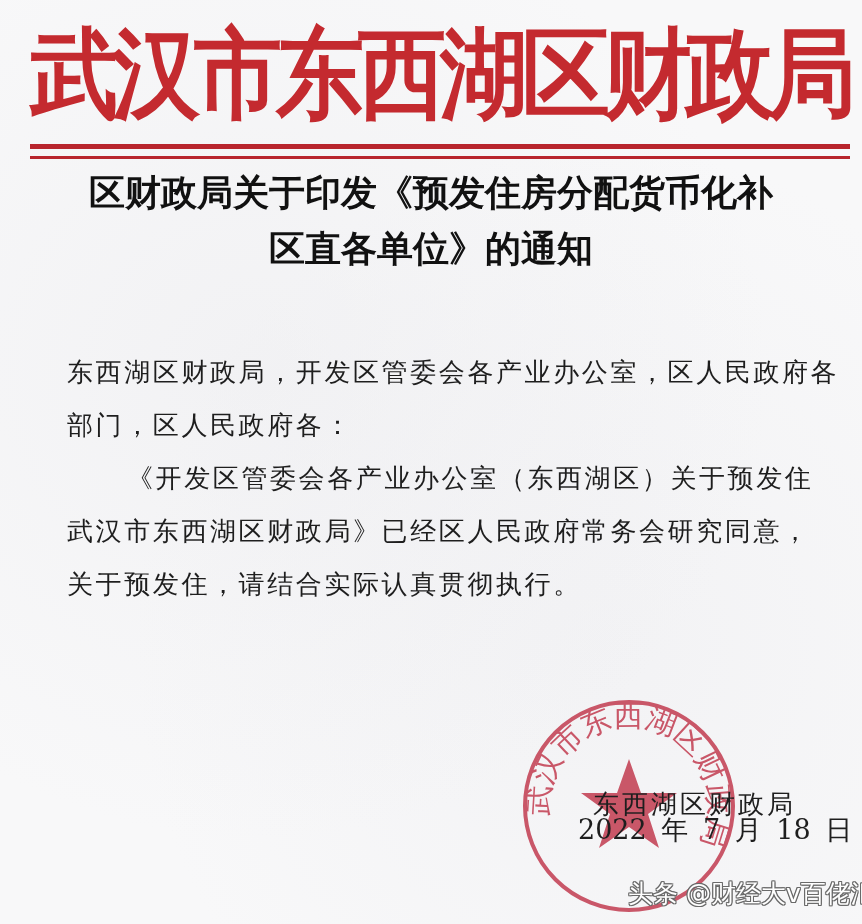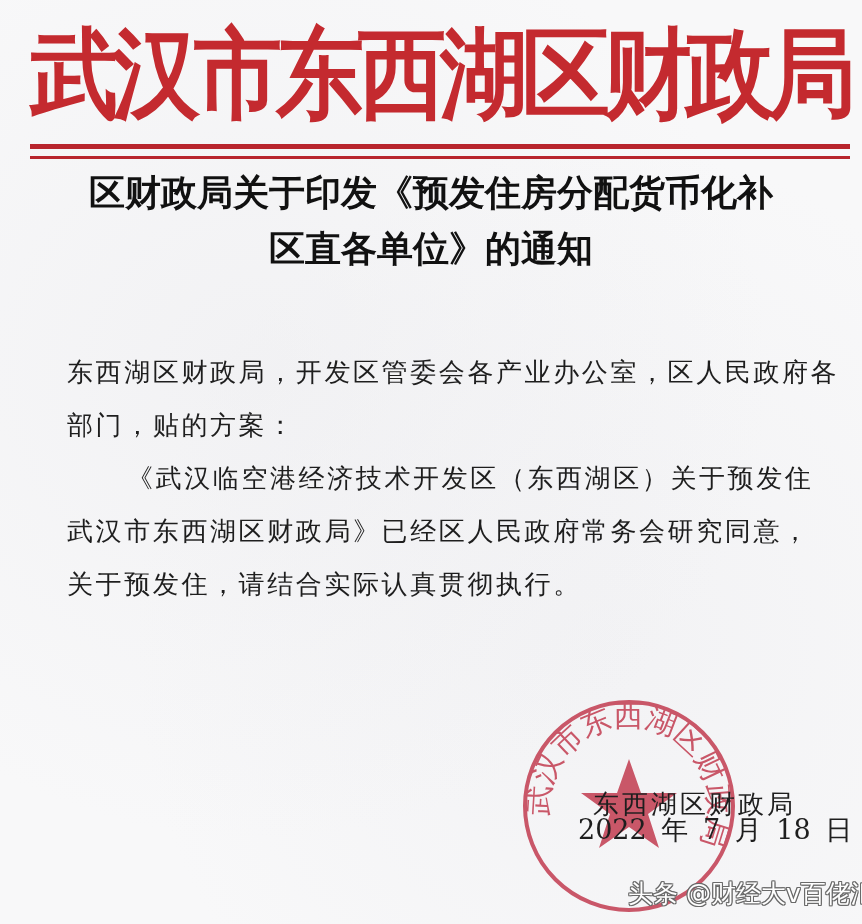--- a/index.html
+++ b/index.html
@@ -169,22 +169,22 @@
   <div class="rule-thick"></div>
   <div class="rule-thin"></div>
 
   <div class="title">
     <span class="line">区财政局关于印发《预发住房分配货币化补</span>
     <span class="line">区直各单位》的通知</span>
   </div>
 
   <div class="body-text">
     <span class="line">东西湖区财政局，开发区管委会各产业办公室，区人民政府各</span>
-    <span class="line">部门，贴的方案：</span>
-    <span class="line indent">《武汉临空港经济技术开发区（东西湖区）关于预发住</span>
+    <span class="line">部门，区人民政府各：</span>
+    <span class="line indent">《开发区管委会各产业办公室（东西湖区）关于预发住</span>
     <span class="line">武汉市东西湖区财政局》已经区人民政府常务会研究同意，</span>
     <span class="line">关于预发住，请结合实际认真贯彻执行。</span>
   </div>
 
   <svg class="seal" viewBox="0 0 218 218" xmlns="http://www.w3.org/2000/svg">
     <defs>
       <path id="sealArc" d="M 109 109 m -80 0 a 80 80 0 1 1 160 0 a 80 80 0 1 1 -160 0"></path>
     </defs>
     <circle cx="109" cy="109" r="104" fill="none" stroke="#c0354a" stroke-width="4"></circle>
     <text fill="#c0354a" font-size="30" font-family="DejaVu Sans, sans-serif">

